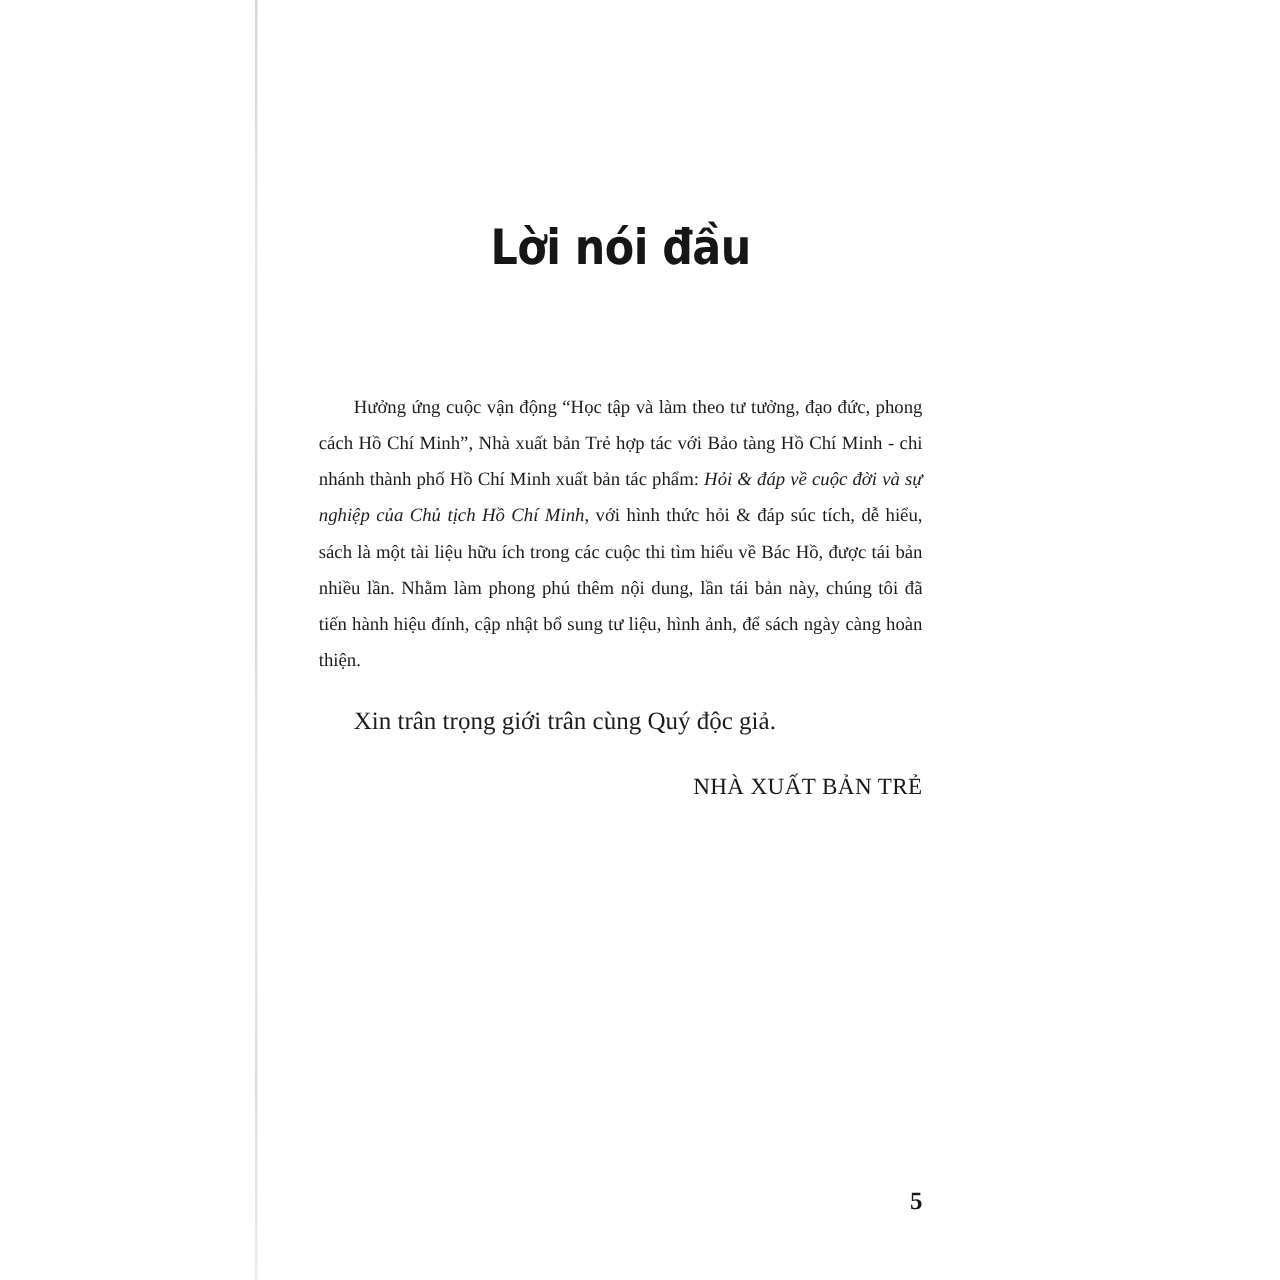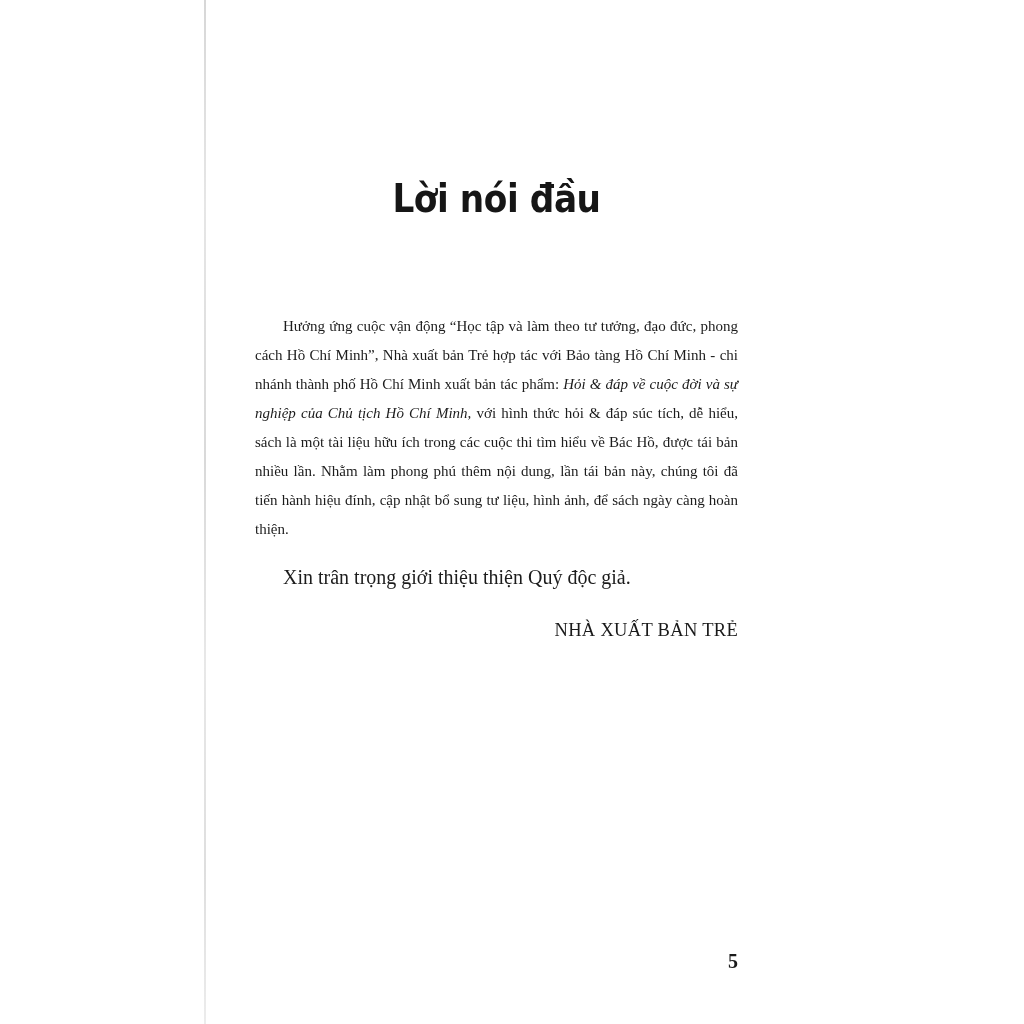--- a/index.html
+++ b/index.html
@@ -86,19 +86,19 @@
 <body>
 
 <div class="canvas">
   <div class="page-edge"></div>
 
   <div class="content">
     <h1 class="title">Lời nói đầu</h1>
 
     <p class="body-para"><span>Hưởng ứng cuộc vận động “Học tập và làm theo tư tưởng, đạo đức, phong cách Hồ Chí Minh”, Nhà xuất bản Trẻ hợp tác với Bảo tàng Hồ Chí Minh - chi nhánh thành phố Hồ Chí Minh xuất bản tác phẩm: </span><i>Hỏi &amp; đáp về cuộc đời và sự nghiệp của Chủ tịch Hồ Chí Minh,</i><span> với hình thức hỏi &amp; đáp súc tích, dễ hiểu, sách là một tài liệu hữu ích trong các cuộc thi tìm hiểu về Bác Hồ, được tái bản nhiều lần. Nhằm làm phong phú thêm nội dung, lần tái bản này, chúng tôi đã tiến hành hiệu đính, cập nhật bổ sung tư liệu, hình ảnh, để sách ngày càng hoàn thiện.</span></p>
 
-    <p class="closing-para">Xin trân trọng giới thiệu thiện Quý độc giả.</p>
+    <p class="closing-para">Xin trân trọng giới trân cùng Quý độc giả.</p>
 
     <div class="signature">NHÀ XUẤT BẢN TRẺ</div>
   </div>
 
   <div class="page-number">5</div>
 </div>
 
 </body></html>

